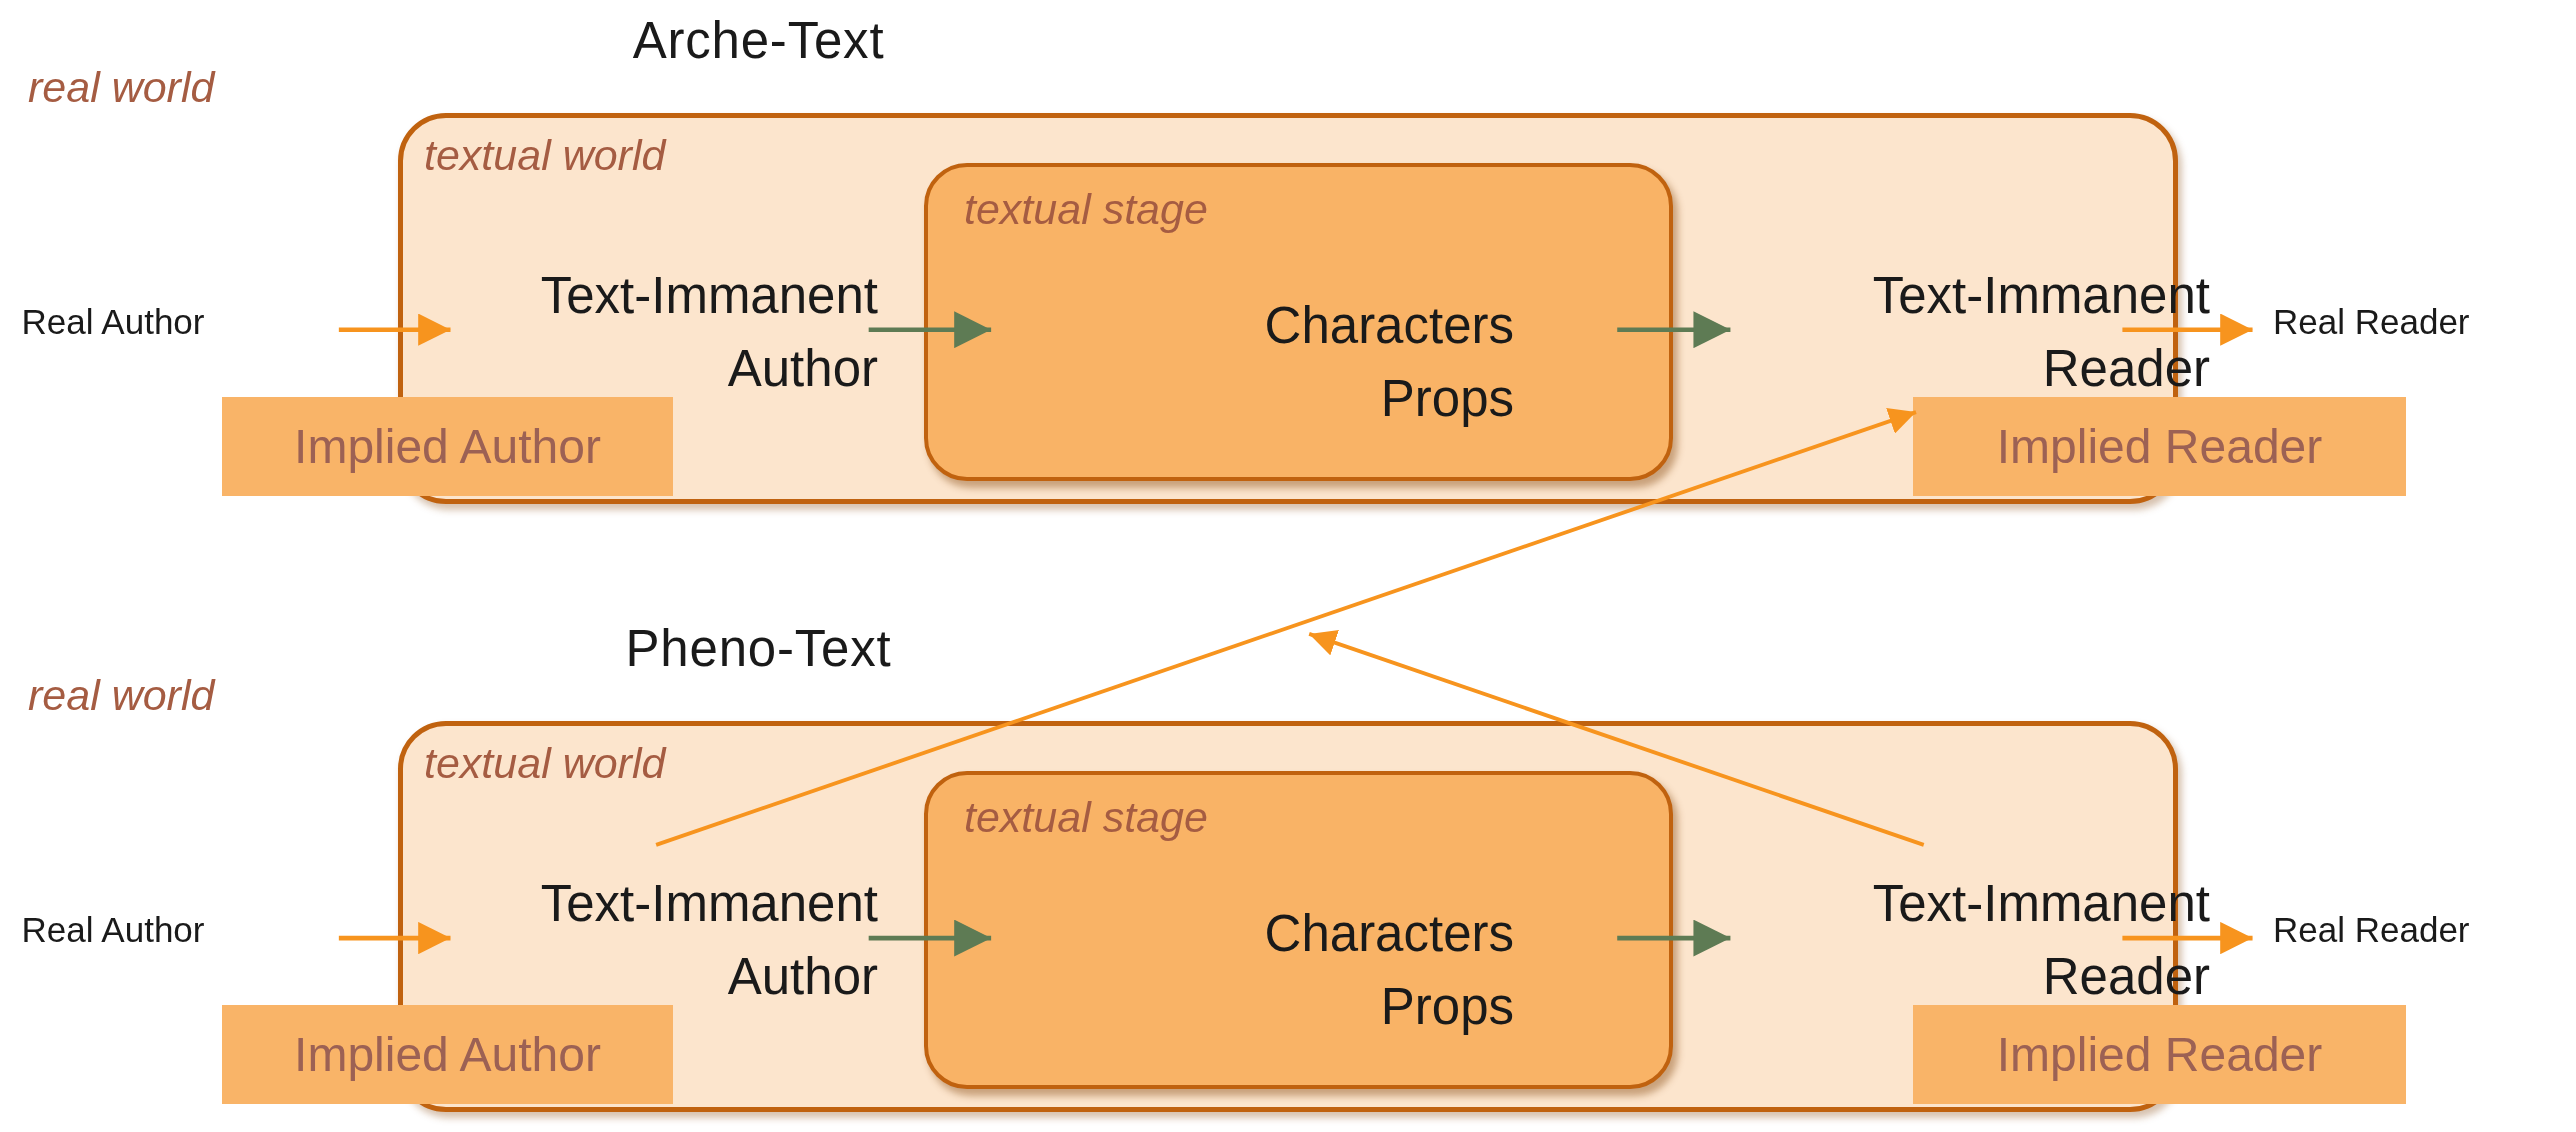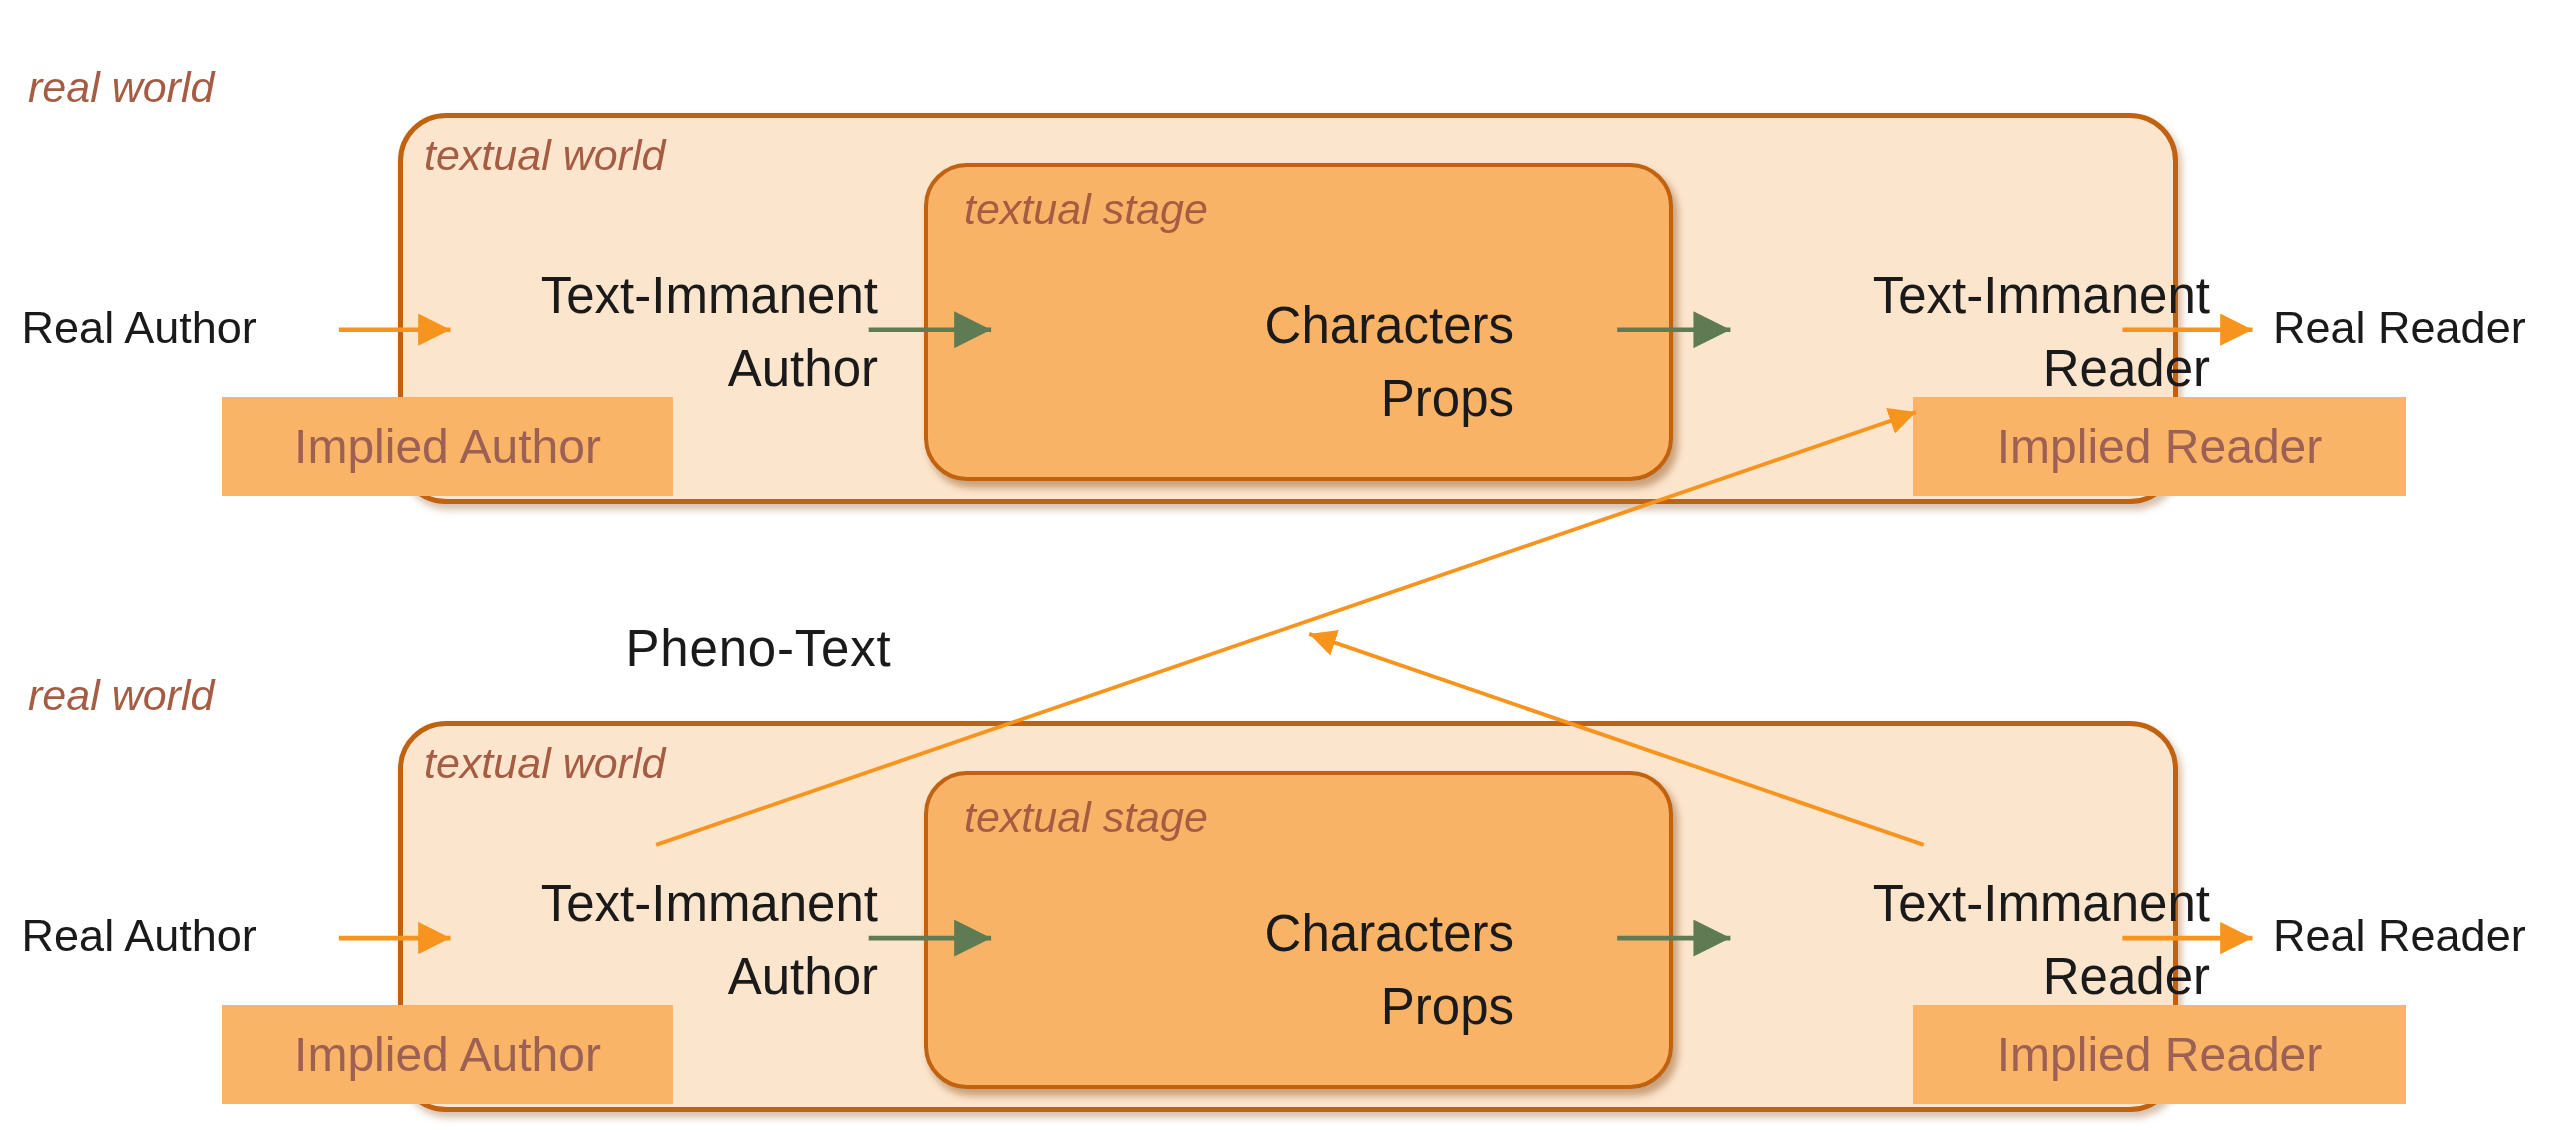--- a/index.html
+++ b/index.html
@@ -49,40 +49,41 @@
     font-style:italic;font-size:43px;color:var(--label-brown);
   }
   .twoline{
     position:absolute;top:259px;width:539px;
     font-size:51px;line-height:73px;text-align:right;color:var(--ink);
   }
   .tia{left:339px;}
   .stage-text{left:975px;margin-top:30px;}
   .tir{left:1671px;}
   .oneline{
-    position:absolute;top:302px;font-size:45px;color:var(--ink);white-space:nowrap;
+    position:absolute;top:302px;font-size:35px;color:var(--ink);white-space:nowrap;
   }
   .real-author{left:21.6px;}
   .real-reader{left:2273px;}
   .implied{
     position:absolute;top:397px;height:99px;background:var(--implied-fill);
     display:flex;align-items:center;justify-content:center;
     font-size:48px;color:var(--implied-brown);
   }
   .implied-author{left:174px;width:451px;margin-left:48px;}
   .implied-reader{left:1913px;width:493px;}
 
   .overlay{position:absolute;left:0;top:0;width:2576px;height:1133px;z-index:10;pointer-events:none;}
 </style>
 </head>
 <body>
 
 <div class="canvas">
 
   <section class="diagram d-top">
+    <h2 class="title">Arche-Text</h2>
     <div class="real-world">real world</div>
 
     <div class="world-box"></div>
     <div class="world-label">textual world</div>
 
     <div class="stage-box"></div>
     <div class="stage-label">textual stage</div>
 
     <div class="twoline stage-text">
       <div>Characters</div>

